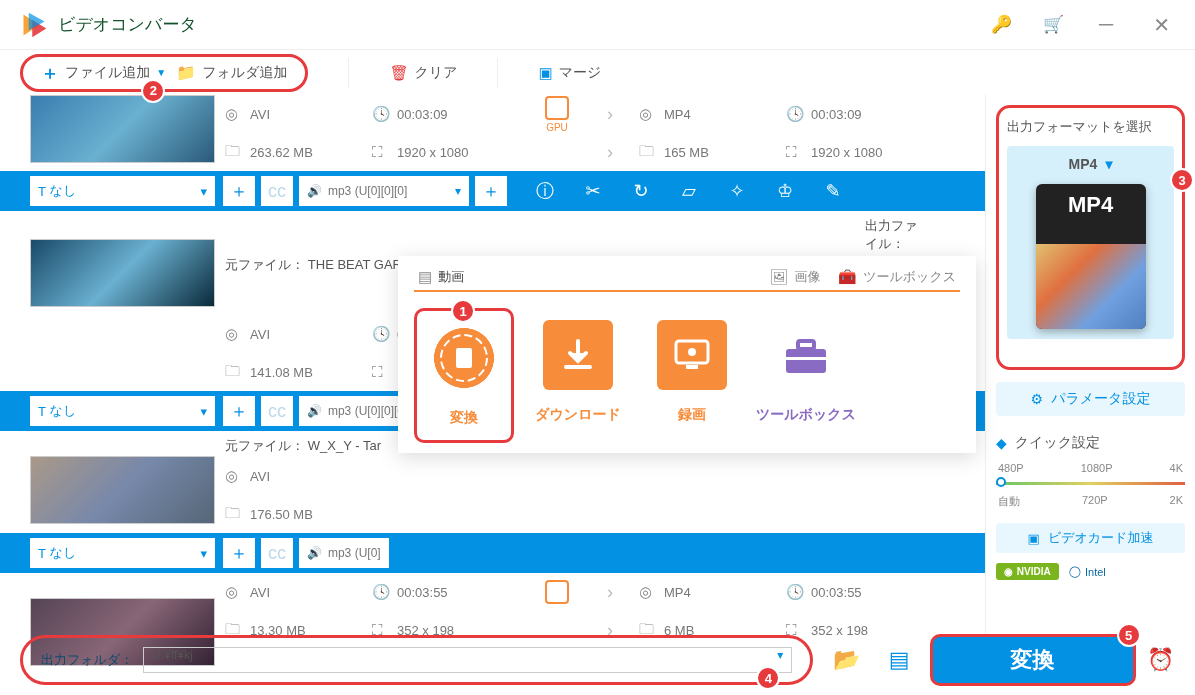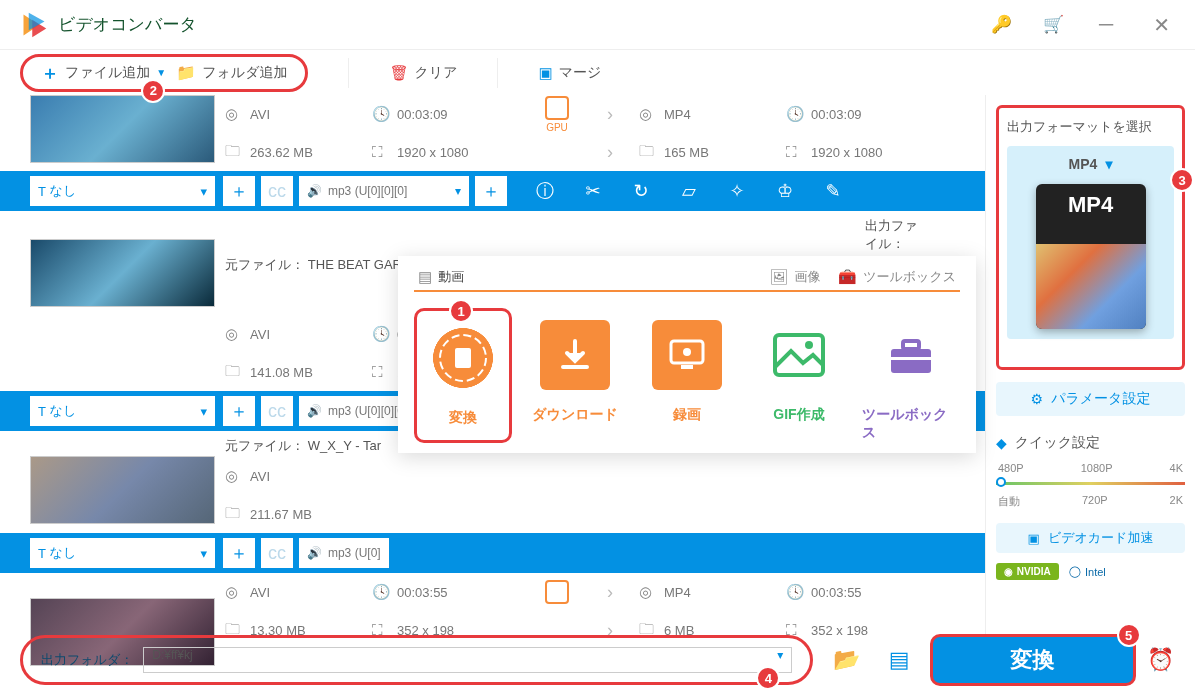--- a/index.html
+++ b/index.html
@@ -78,21 +78,21 @@
 .pc-dl-lbl { color: #f78c3a; text-align: right; }
 .pc-rec { background: #f78c3a; border-radius: 6px; position: relative; }
 .pc-rec-lbl { color: #f78c3a; }
 .pc-gif { border-radius: 6px; color: #3dba6a; font-size: 36px; position: relative; }
 .pc-gif svg { width: 56px; height: 56px; }
 .pc-gif-lbl { color: #3dba6a; }
 .pc-tool { color: #8a6bc4; font-size: 36px; }
 .pc-tool-lbl { color: #8a6bc4; }
 
 
-.out-fmt-box { border: 3px solid #e73a3d; border-radius: 6px; padding: 10px 8px 14px; position: relative; height: 265px; }
+.out-fmt-box { border: 3px solid #e73a3d; border-radius: 14px; padding: 10px 8px 14px; position: relative; height: 265px; }
 .out-fmt-title { font-size: 13px; color: #555; margin-bottom: 10px; }
 .fmt-card { background: #d6f0fb; border-radius: 4px; padding: 10px; }
 .fmt-sel { display: flex; align-items: center; justify-content: center; gap: 8px; font-size: 14px; color: #555; cursor: pointer; margin-bottom: 12px; font-weight: bold; }
 .fmt-sel .chev { color: #0391e3; }
 .fmt-thumb { width: 110px; height: 145px; margin: 0 auto; background: #222; border-radius: 6px; box-shadow: 0 3px 8px rgba(0,0,0,.3); position: relative; overflow: hidden; }
 .fmt-thumb .mp4-lbl { position: absolute; top: 8px; left: 0; right: 0; text-align: center; color: #fff; font-size: 22px; font-weight: bold; }
 .fmt-thumb .img-bot { position: absolute; bottom: 0; left: 0; right: 0; height: 85px; background: linear-gradient(135deg,#e0c070,#e07040,#70a0e0,#5080c0); }
 
 .param-btn { width: 100%; height: 34px; background: #e8f6fd; color: #0391e3; display: flex; align-items: center; justify-content: center; gap: 8px; cursor: pointer; margin-top: 12px; font-size: 14px; border-radius: 4px; }
 .quick-title { display: flex; align-items: center; gap: 8px; font-size: 14px; color: #555; margin: 18px 0 10px; }
@@ -312,21 +312,21 @@
   <div class="thumb t3" style="top:25px"></div>
   <div class="file-detail-row">
     <span class="detail-cell">
             <span class="ic">◎</span>
             <span>AVI</span>
           </span>
   </div>
   <div class="file-detail-row">
     <span class="detail-cell">
             <span class="ic">🗀</span>
-            <span>211.67 MB</span>
+            <span>176.50 MB</span>
           </span>
   </div>
 </div>
 <div class="opts-row">
   <div class="sub-select"><span>T</span>&nbsp;<span>なし</span><span class="chev">▾</span></div>
   <div class="sq-btn">＋</div>
   <div class="sq-btn" style="color:#bcd9ea">cc</div>
   <div class="audio-sel" style="width:90px">
           <span>🔊</span>
           <span>mp3 (U[0]</span>
@@ -475,30 +475,20 @@
       <div class="pic pc-rec">
           <svg width="44" height="44" viewBox="0 0 44 44">
             <rect x="6" y="8" width="32" height="22" fill="none" stroke="#fff" stroke-width="3" rx="3"></rect>
             <circle cx="22" cy="19" r="4" fill="#fff"></circle>
             <rect x="16" y="32" width="12" height="4" fill="#fff"></rect>
           </svg>
         </div>
       <div class="plabel pc-rec-lbl">録画</div>
     </div>
     <div class="pcard">
-      <div class="pic pc-gif">
-          <svg viewBox="0 0 56 56">
-            <rect x="4" y="8" width="48" height="40" fill="none" stroke="#3dba6a" stroke-width="4" rx="4"></rect>
-            <path d="M4 40 L20 24 L32 36 L42 28 L52 38" fill="none" stroke="#3dba6a" stroke-width="4"></path>
-            <circle cx="38" cy="18" r="4" fill="#3dba6a"></circle>
-          </svg>
-        </div>
-      <div class="plabel pc-gif-lbl">GIF作成</div>
-    </div>
-    <div class="pcard">
       <div class="pic pc-tool">
           <svg width="56" height="56" viewBox="0 0 56 56">
             <rect x="8" y="22" width="40" height="24" fill="#8a6bc4" rx="3"></rect>
             <rect x="20" y="14" width="16" height="8" fill="none" stroke="#8a6bc4" stroke-width="4" rx="2"></rect>
             <rect x="8" y="30" width="40" height="3" fill="#fff"></rect>
           </svg>
         </div>
       <div class="plabel pc-tool-lbl">ツールボックス</div>
     </div>
   </div>

